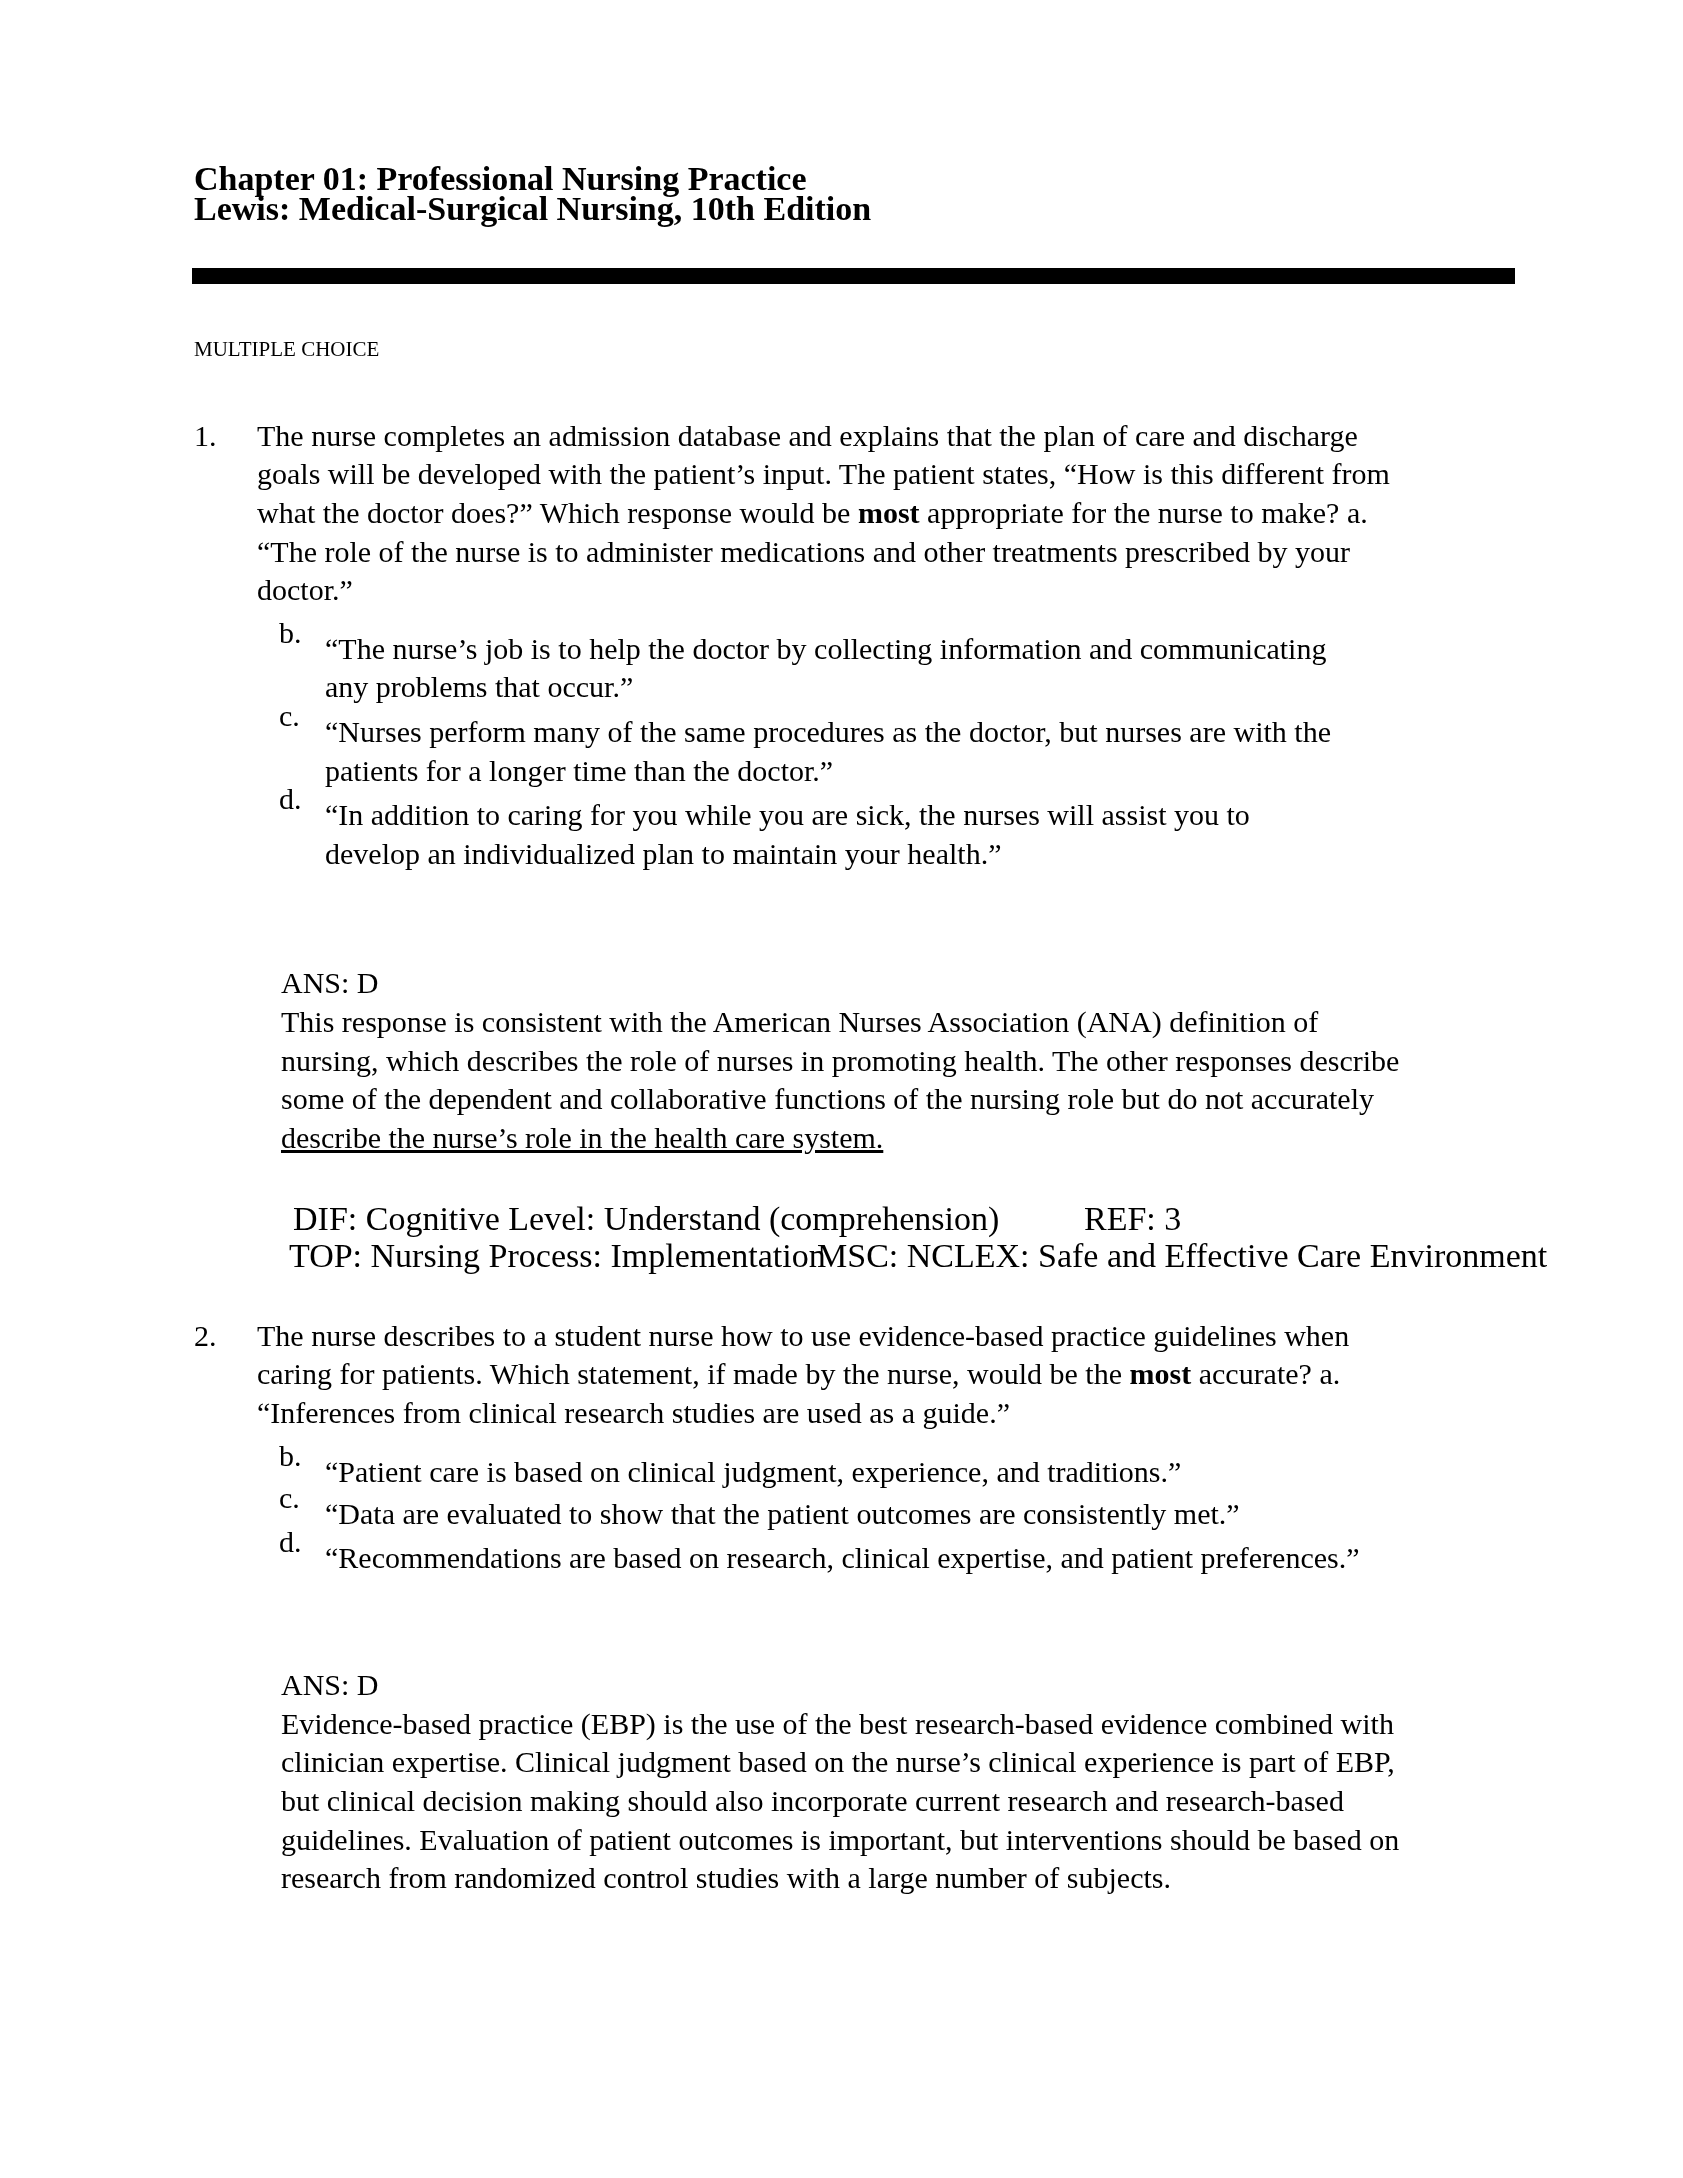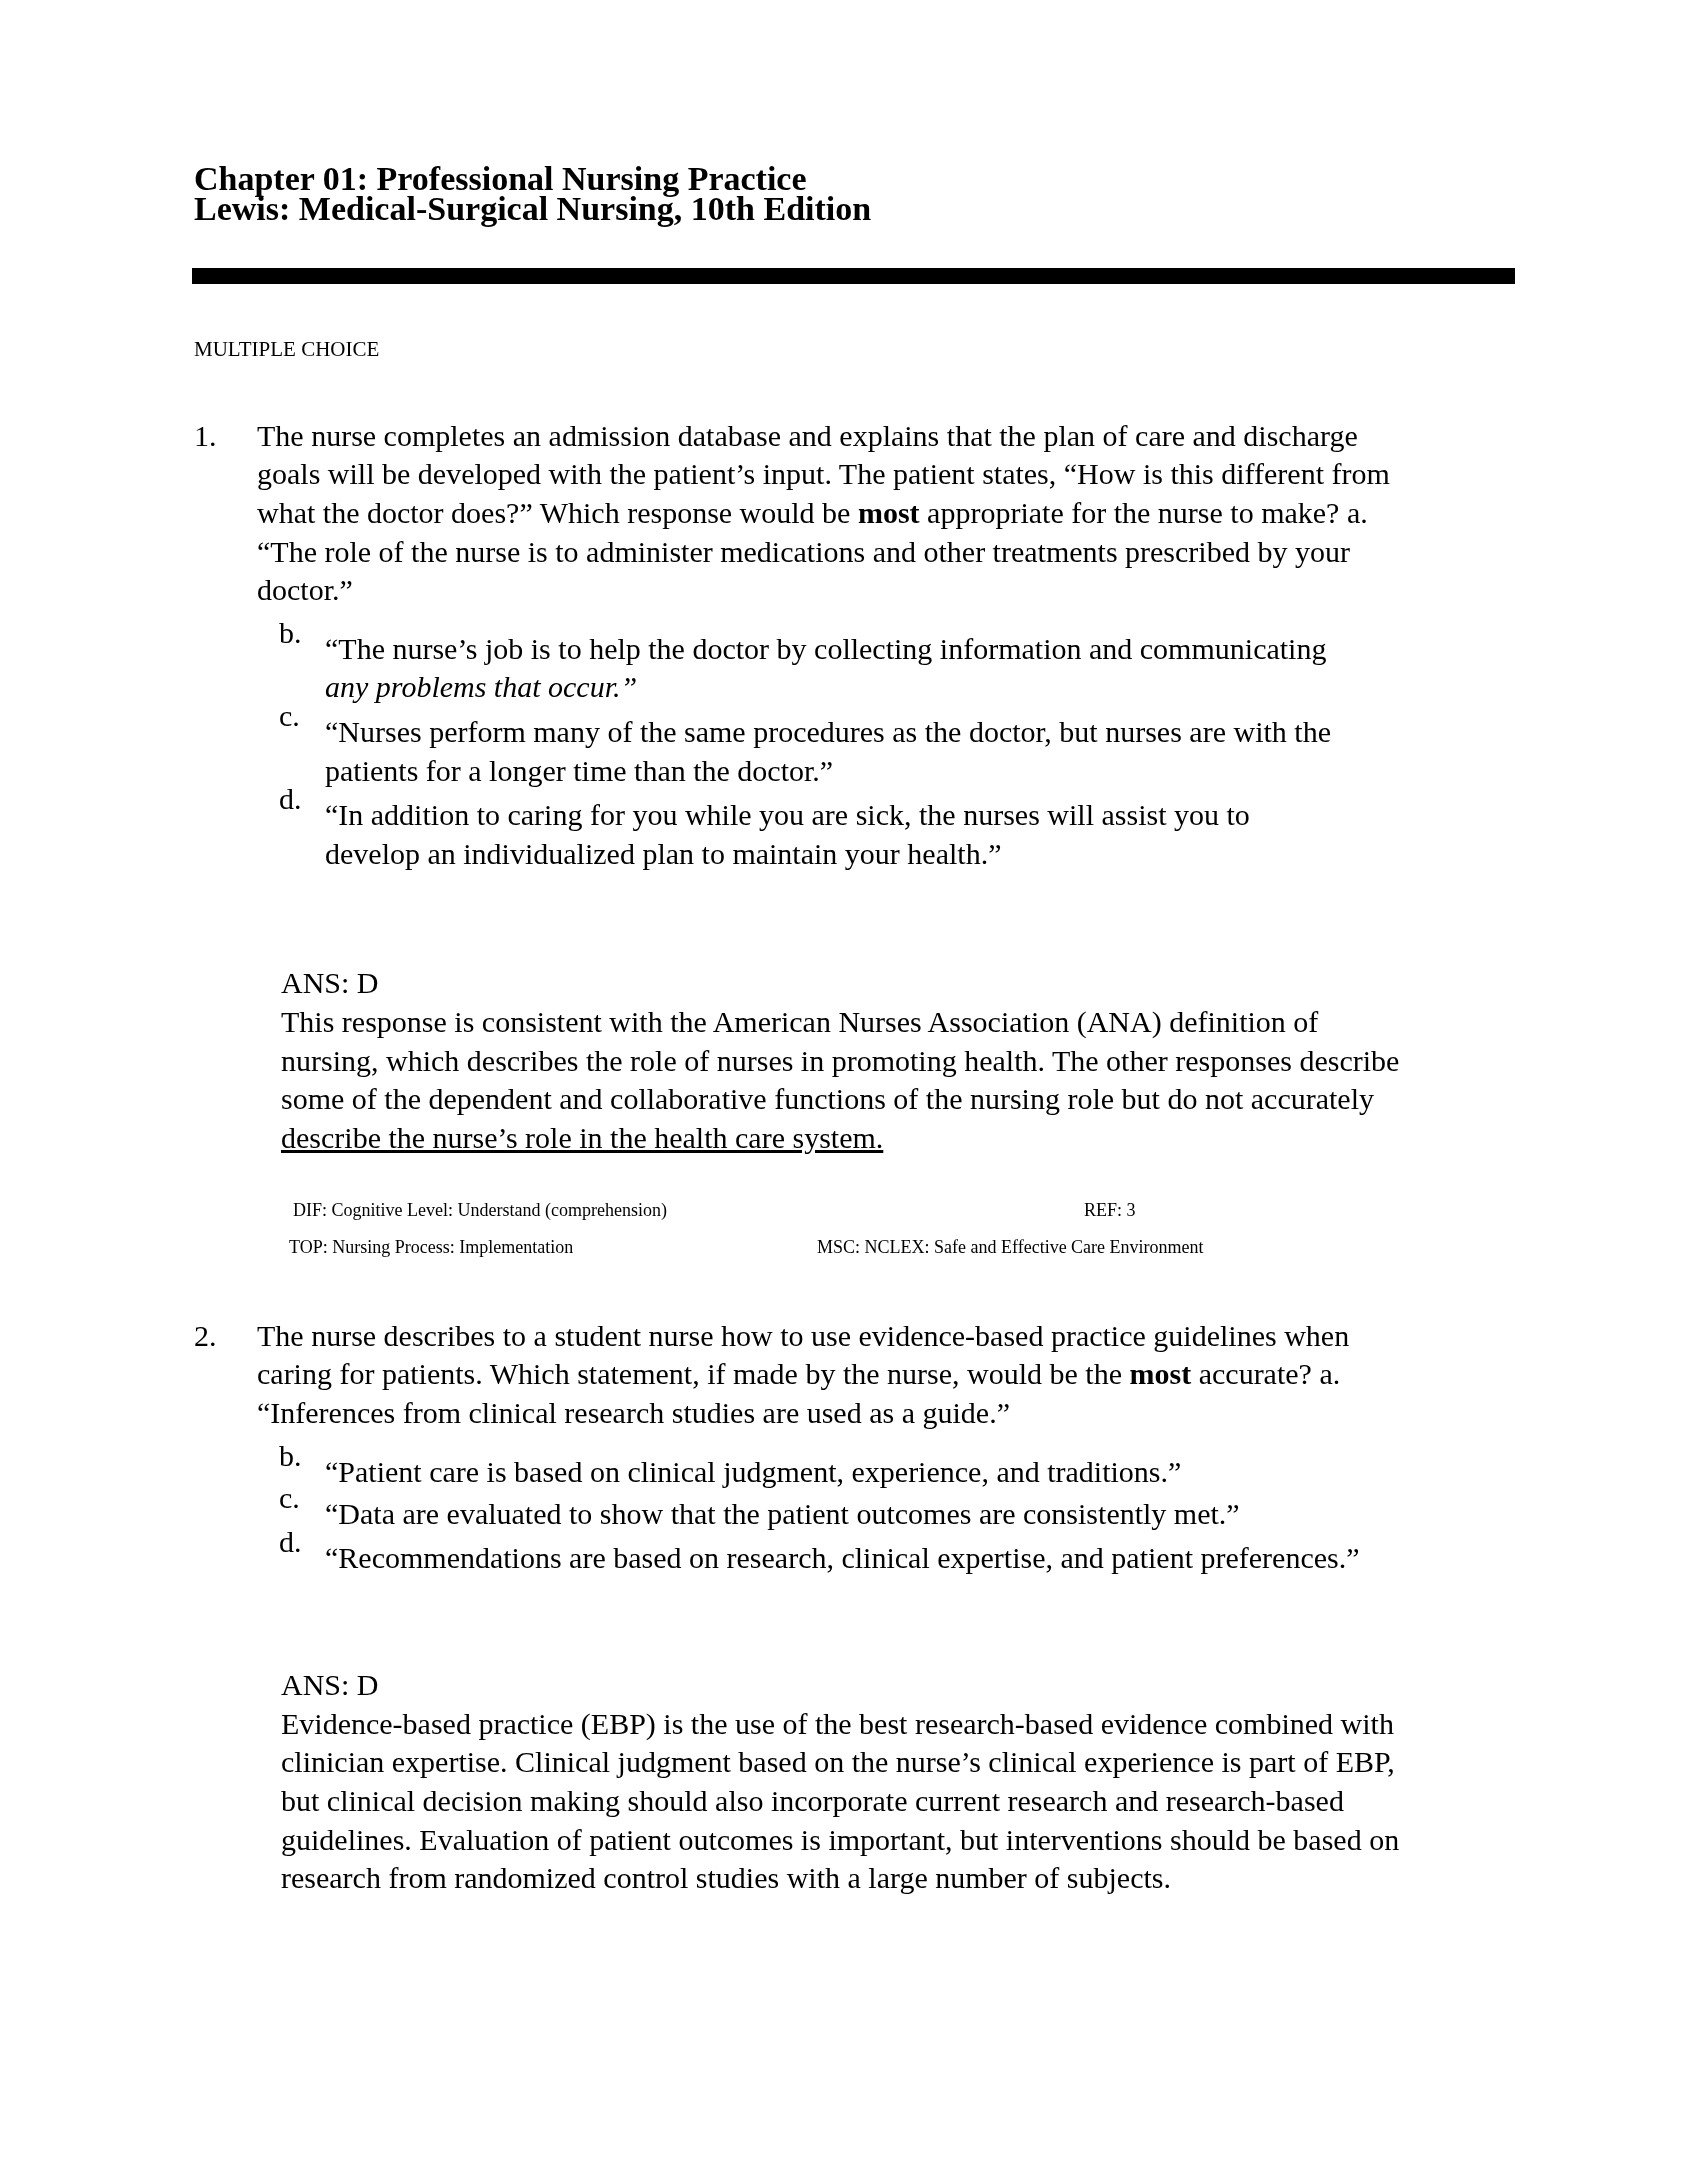--- a/index.html
+++ b/index.html
@@ -8,21 +8,21 @@
   .abs { position:absolute; white-space:nowrap; }
   .title { font-weight:bold; font-size:34px; left:194px; }
   .bar { position:absolute; left:192px; top:268px; width:1323px; height:16px; background:#000; }
   .section { left:194px; top:337px; font-size:21px; }
   .body { font-size:30px; line-height:39px; }
   .qnum { left:194px; }
   .qline { left:257px; }
   .optl { left:279px; }
   .optt { left:325px;margin-top:16px; }
   .ans { left:281px; }
-  .meta { font-size:18px; }
+  .meta { font-size:34px; }
   b { font-weight:bold; }
 </style>
 </head>
 <body>
 
 <div class="abs title" style="top:160px;">Chapter 01: Professional Nursing Practice</div>
 <div class="abs title" style="top:190px;">Lewis: Medical-Surgical Nursing, 10th Edition</div>
 <div class="bar"></div>
 
 <div class="abs section">MULTIPLE CHOICE</div>
@@ -30,21 +30,21 @@
 <div>
   <div class="abs body qnum" style="top:416px;">1.</div>
   <div class="abs body qline" style="top:416px;">The nurse completes an admission database and explains that the plan of care and discharge</div>
   <div class="abs body qline" style="top:454px;">goals will be developed with the patient’s input. The patient states, “How is this different from</div>
   <div class="abs body qline" style="top:493px;"><span>what the doctor does?” Which response would be </span><b>most</b><span> appropriate for the nurse to make? a.</span></div>
   <div class="abs body qline" style="top:532px;">“The role of the nurse is to administer medications and other treatments prescribed by your</div>
   <div class="abs body qline" style="top:570px;">doctor.”</div>
 
   <div class="abs body optl" style="top:613px;">b.</div>
   <div class="abs body optt" style="top:613px;">“The nurse’s job is to help the doctor by collecting information and communicating</div>
-  <div class="abs body optt" style="top:651px;font-style:italic;">any problems that occur.”</div>
+  <div class="abs body optt" style="top:651px;">any problems that occur.”</div>
 
   <div class="abs body optl" style="top:696px;">c.</div>
   <div class="abs body optt" style="top:696px;">“Nurses perform many of the same procedures as the doctor, but nurses are with the</div>
   <div class="abs body optt" style="top:735px;">patients for a longer time than the doctor.”</div>
 
   <div class="abs body optl" style="top:779px;">d.</div>
   <div class="abs body optt" style="top:779px;">“In addition to caring for you while you are sick, the nurses will assist you to</div>
   <div class="abs body optt" style="top:818px;">develop an individualized plan to maintain your health.”</div>
 
   <div class="abs body ans" style="top:963px;">ANS: D</div>

